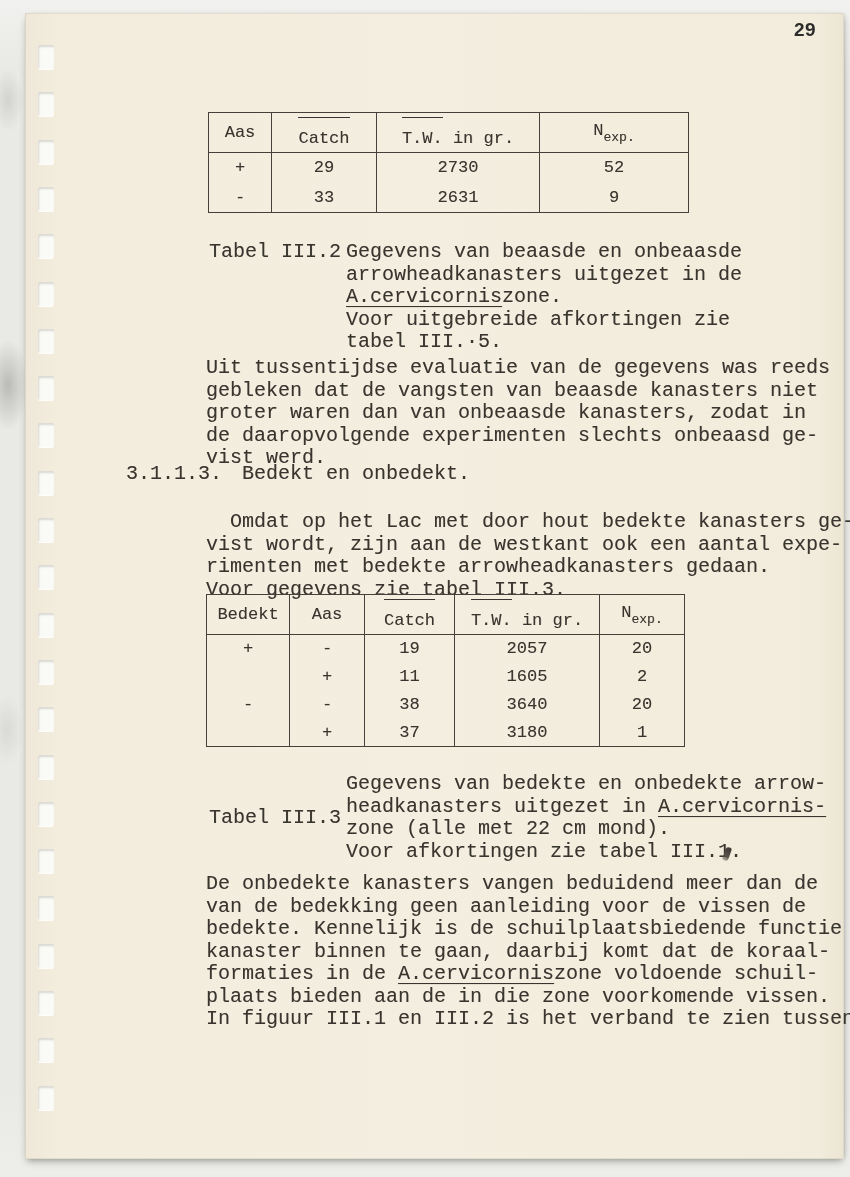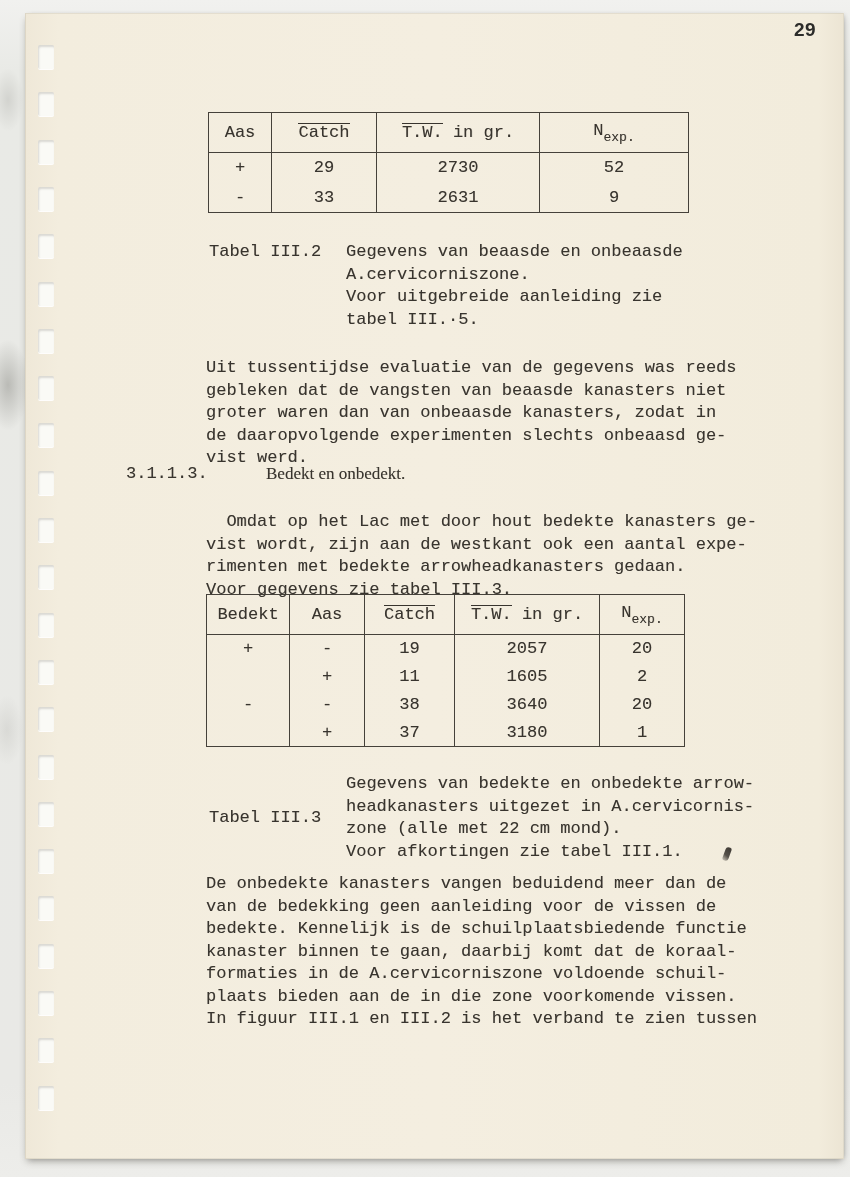--- a/index.html
+++ b/index.html
@@ -26,44 +26,44 @@
   .hole{
     position:absolute;left:12px;width:16px;height:24px;
     background:#fafaf6;border-radius:2px;
     box-shadow:inset 1px 2px 2px rgba(70,65,55,.18), 0 1px 0 rgba(255,255,255,.9);
   }
   .pageno{
     position:absolute;left:768px;top:5px;
     font-family:"Liberation Sans","DejaVu Sans",sans-serif;
     font-weight:bold;font-size:19px;color:#2c2c2a;letter-spacing:.5px;
   }
-  .txt,.line{white-space:pre;font-size:17px;color:#38342e;
+  .txt,.line{white-space:pre;font-size:20px;color:#38342e;
     text-shadow:.3px .3px 0 rgba(56,52,46,.30);}
   .line{line-height:22.5px;height:22.5px;}
   .para{position:absolute;left:180px;}
   .caption{position:absolute;left:183px;display:flex;}
   .cap-label{width:137px;flex:0 0 137px;}
-  .u{text-underline-offset:4px;text-decoration-thickness:1.4px;}
-  .ol{display:inline-block;border-top:1.6px solid #38342e;padding-top:1px;line-height:15px;}
+  .u{text-decoration:underline;text-underline-offset:4px;text-decoration-thickness:1.4px;}
+  .ol{display:inline-block;border-top:1.6px solid #38342e;padding-top:13px;line-height:15px;}
   .sub{font-size:13px;vertical-align:-6px;}
   table.doc{position:absolute;border-collapse:collapse;table-layout:fixed;
     border:1.6px solid #45413a;}
   table.doc th,table.doc td{
     border-left:1.6px solid #45413a;padding:0;margin:8px;
     font-weight:normal;font-size:17px;color:#38342e;text-align:center;
     text-shadow:.3px .3px 0 rgba(56,52,46,.30);vertical-align:middle;}
   table.doc th:first-child,table.doc td:first-child{border-left:none;}
   table.doc thead tr{border-bottom:1.6px solid #45413a;}
   table.doc thead th{height:39px;}
   th.lft{text-align:left;padding-left:8px;}
   #table1 tbody tr{height:30px;}
   #table2 tbody tr{height:28px;}
   .section{position:absolute;top:449px;left:0;width:100%;}
   .section .num{position:absolute;left:100px;}
-  .section .ttl{position:absolute;left:240px;font-family:Liberation Serif, serif;}
+  .section .ttl{position:absolute;left:216px;}
   .penmark{position:absolute;left:698px;top:833px;width:6px;height:14px;
     background:linear-gradient(200deg,#3c3832 0%,#57524a 60%,rgba(87,82,74,.25) 100%);
     border-radius:3px 2px 3px 2px;transform:rotate(20deg);}
 </style>
 </head>
 <body>
 
 <div class="scan">
   <div class="smudge s1"></div>
   <div class="smudge s2"></div>
@@ -126,22 +126,23 @@
           <td>2631</td>
           <td>9</td>
         </tr>
       </tbody>
     </table>
 
     <div class="caption" style="top:227px;">
       <div class="cap-label line">Tabel III.2</div>
       <div class="cap-text">
         <div class="line">Gegevens van beaasde en onbeaasde</div>
+        <div class="line">arrowheadkanasters uitgezet in de</div>
         <div class="line"><span class="u">A.cervicornis</span><span>zone.</span></div>
-        <div class="line">Voor uitgebreide aanleiding zie</div>
+        <div class="line">Voor uitgebreide afkortingen zie</div>
         <div class="line">tabel III.·5.</div>
       </div>
     </div>
 
     <div class="para" style="top:343px;">
       <div class="line">Uit tussentijdse evaluatie van de gegevens was reeds</div>
       <div class="line">gebleken dat de vangsten van beaasde kanasters niet</div>
       <div class="line">groter waren dan van onbeaasde kanasters, zodat in</div>
       <div class="line">de daaropvolgende experimenten slechts onbeaasd ge-</div>
       <div class="line">vist werd.</div>

